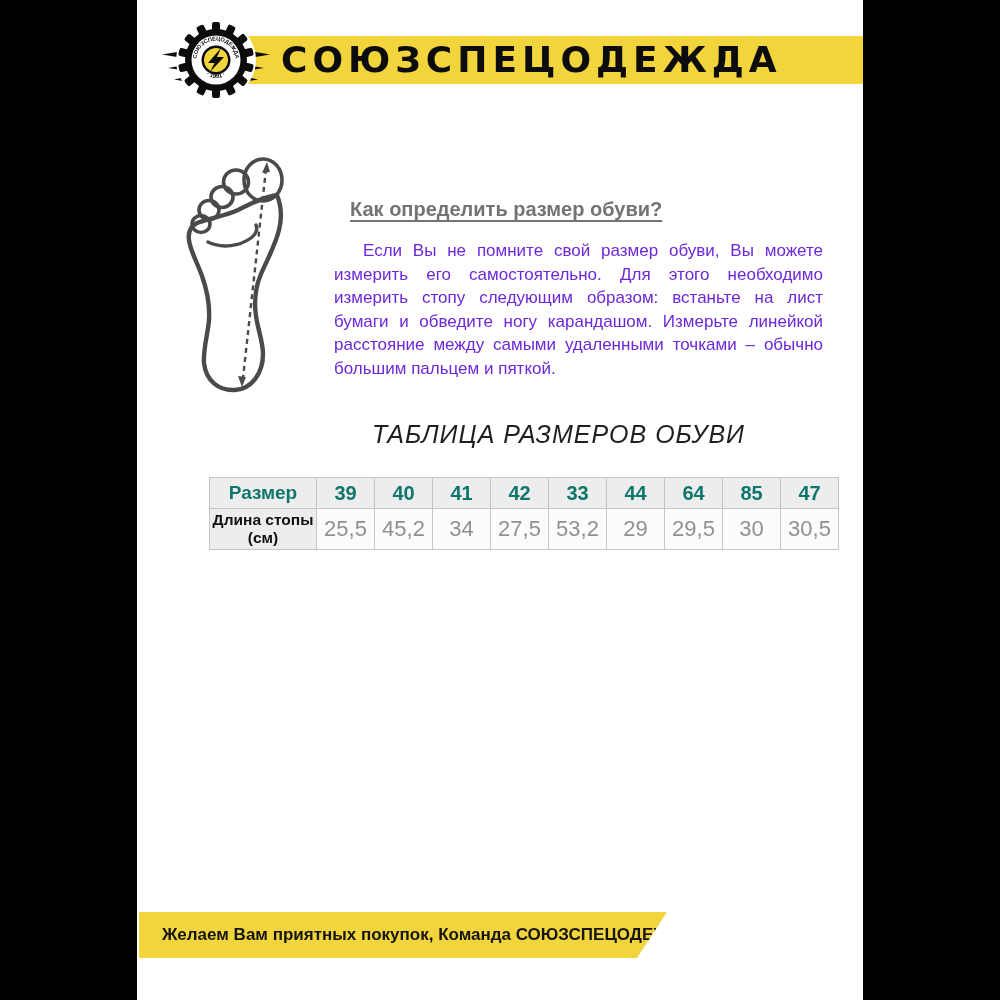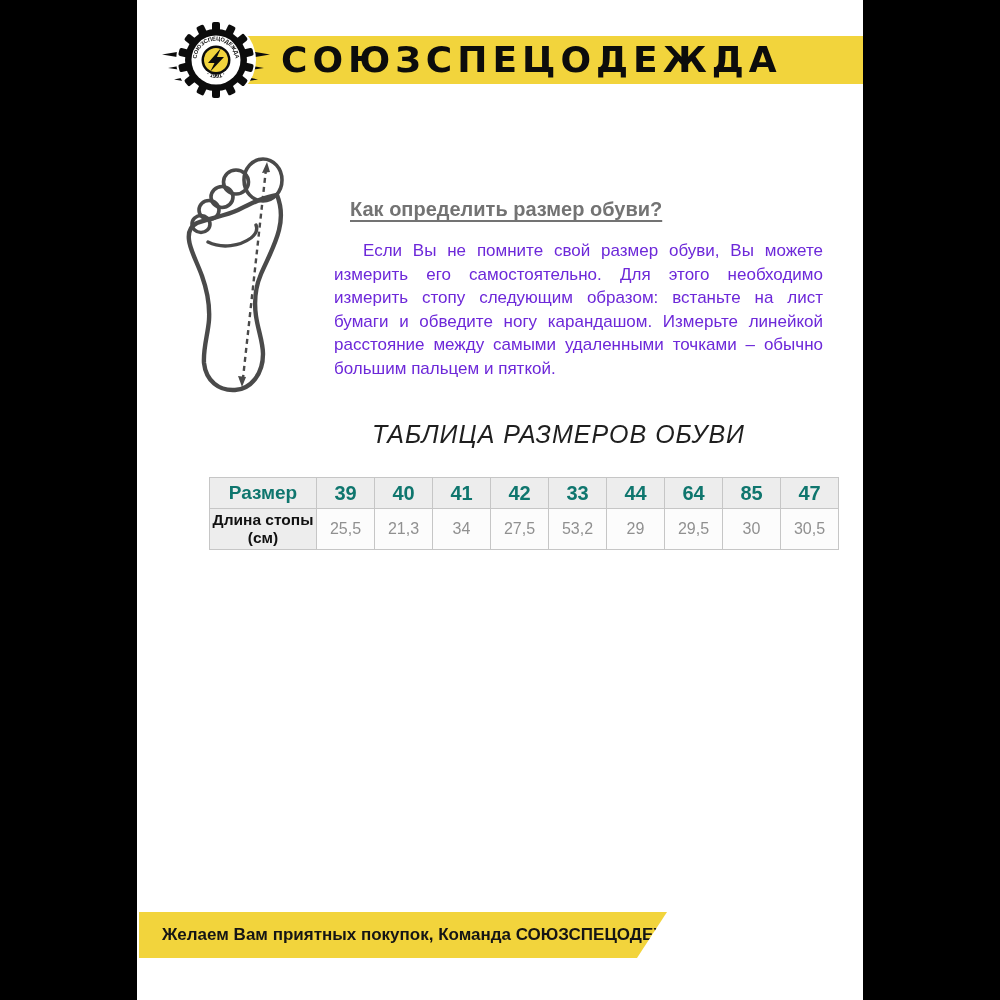--- a/index.html
+++ b/index.html
@@ -29,21 +29,21 @@
   #size-table{left:209px;top:477px;border-collapse:collapse;table-layout:fixed;}
   #size-table td{border:1px solid #c6c6c6;text-align:center;vertical-align:middle;padding:0;}
   #size-table col.first{width:107px;}
   #size-table col.num{width:58px;}
   tr.hdr-row td{height:30px;background:#ededed;color:#0f766e;}
   td.row-label{font-weight:bold;}
   tr.hdr-row td.row-label{font-size:19px;}
   tr.hdr-row td.size-cell{font-size:20px;font-weight:bold;}
   tr.len-row td{height:40px;}
   tr.len-row td.row-label{background:#ededed;font-size:15.5px;line-height:1.18;color:#111;padding:2px;}
-  tr.len-row td.length-cell{background:#fcfcfc;font-size:16px;color:#909090;}
+  tr.len-row td.length-cell{background:#fcfcfc;font-size:22px;color:#909090;}
 
   
   #footer-banner{left:139px;top:912px;width:528px;height:46px;background:#F2D43C;
     clip-path:polygon(0 0,100% 0,calc(100% - 30px) 100%,0 100%);}
   #footer-message{padding-left:23px;line-height:46px;font-size:17px;font-weight:bold;color:#151515;white-space:nowrap;}
 
   svg .ln{fill:none;stroke:#4a4a4a;}
 </style>
 </head>
 <body>
@@ -159,21 +159,21 @@
     <td class="size-cell">42</td>
     <td class="size-cell">33</td>
     <td class="size-cell">44</td>
     <td class="size-cell">64</td>
     <td class="size-cell">85</td>
     <td class="size-cell">47</td>
   </tr>
   <tr class="len-row">
     <td class="row-label">Длина стопы (см)</td>
     <td class="length-cell">25,5</td>
-    <td class="length-cell">21,3</td>
+    <td class="length-cell">45,2</td>
     <td class="length-cell">34</td>
     <td class="length-cell">27,5</td>
     <td class="length-cell">53,2</td>
     <td class="length-cell">29</td>
     <td class="length-cell">29,5</td>
     <td class="length-cell">30</td>
     <td class="length-cell">30,5</td>
   </tr>
 </tbody>
   </table>

